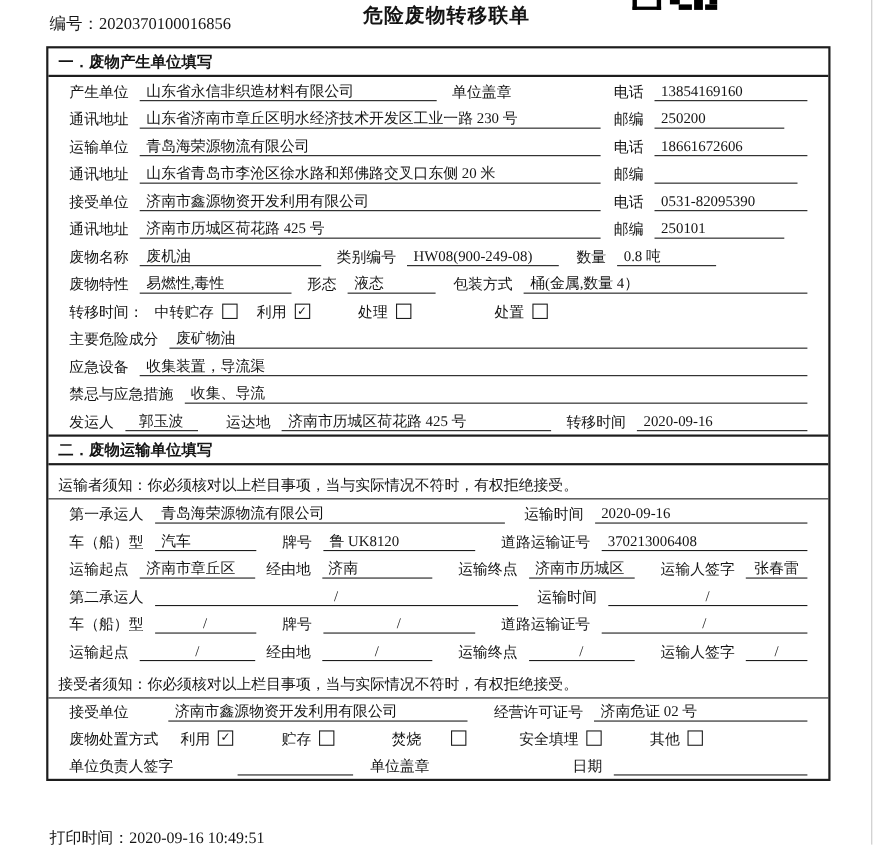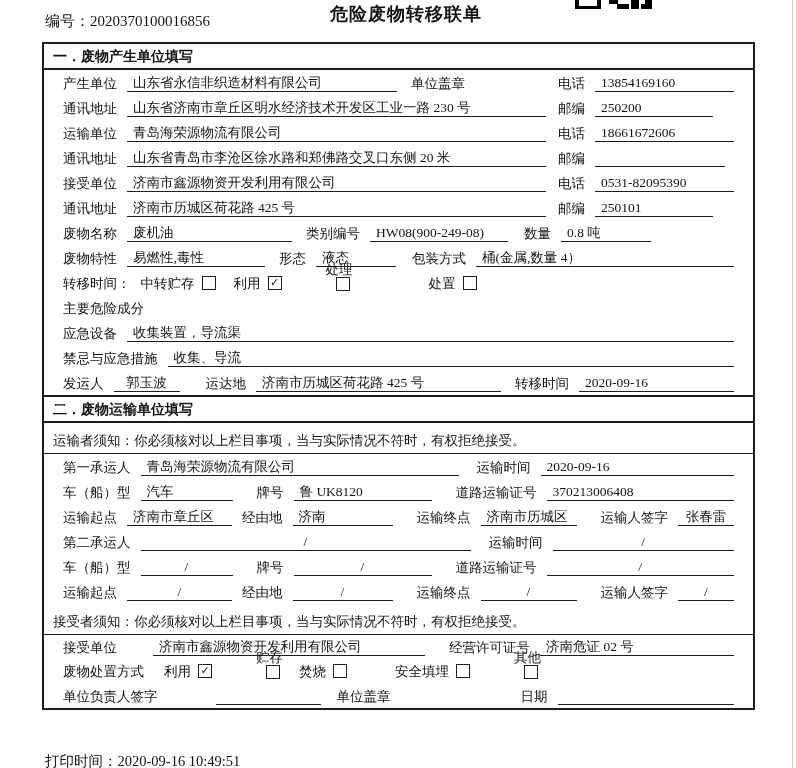--- a/index.html
+++ b/index.html
@@ -18,22 +18,22 @@
   .row{display:flex;align-items:flex-end;height:25px;padding:0 19px 3px;font-size:13.5px;line-height:17px;
        white-space:nowrap;box-sizing:border-box;}
   .row.h24{height:24px;}
   .grp{display:flex;align-items:flex-end;width:495px;flex-shrink:0;}
   .lb{margin-right:10px;flex-shrink:0;}
   .v{border-bottom:1px solid #1d1d1d;padding:0 3px 0 6px;min-height:17px;box-sizing:border-box;flex-shrink:0;overflow:hidden;}
   .vf{flex:1 1 auto;}
   .gflex{flex:1 1 auto;margin-right:12px;}
   .ctr{text-align:center;padding:0;}
   .ml10{margin-left:10px;}.ml12{margin-left:24px;}.ml14{margin-left:14px;}.ml16{margin-left:16px;}
-  .ml18{margin-left:18px;}.ml20{margin-left:20px;}.ml26{margin-left:26px;}.ml40{margin-left:16px;}
-  .ml44{margin-left:44px;flex-direction:column;}.ml48{margin-left:48px;}.ml76{margin-left:76px;}.ml120{margin-left:120px;}
+  .ml18{margin-left:18px;}.ml20{margin-left:20px;}.ml26{margin-left:26px;}.ml40{margin-left:52px;gap:20px;}
+  .ml44{margin-left:44px;}.ml48{margin-left:48px;}.ml76{margin-left:76px;}.ml120{margin-left:120px;}
   .opt{display:flex;align-items:center;}
   .cb{display:inline-block;width:12px;height:12px;border:1px solid #1d1d1d;margin-left:7px;
       font-size:11px;line-height:12px;text-align:center;font-family:"DejaVu Sans",sans-serif;
       position:relative;top:-1px;flex-shrink:0;}
   .footer{position:absolute;left:45px;top:752px;font-size:14.5px;white-space:nowrap;}
 </style>
 </head>
 <body>
 
 <div class="page-edge"></div>
@@ -145,20 +145,21 @@
       <span class="cb"></span>
     </span>
     <span class="opt ml76">
       <span>处置</span>
       <span class="cb"></span>
     </span>
   </div>
 
   <div class="row">
     <span class="lb">主要危险成分</span>
+    <span class="v vf">废矿物油</span>
   </div>
 
   <div class="row">
     <span class="lb">应急设备</span>
     <span class="v vf">收集装置，导流渠</span>
   </div>
 
   <div class="row">
     <span class="lb">禁忌与应急措施</span>
     <span class="v vf">收集、导流</span>

